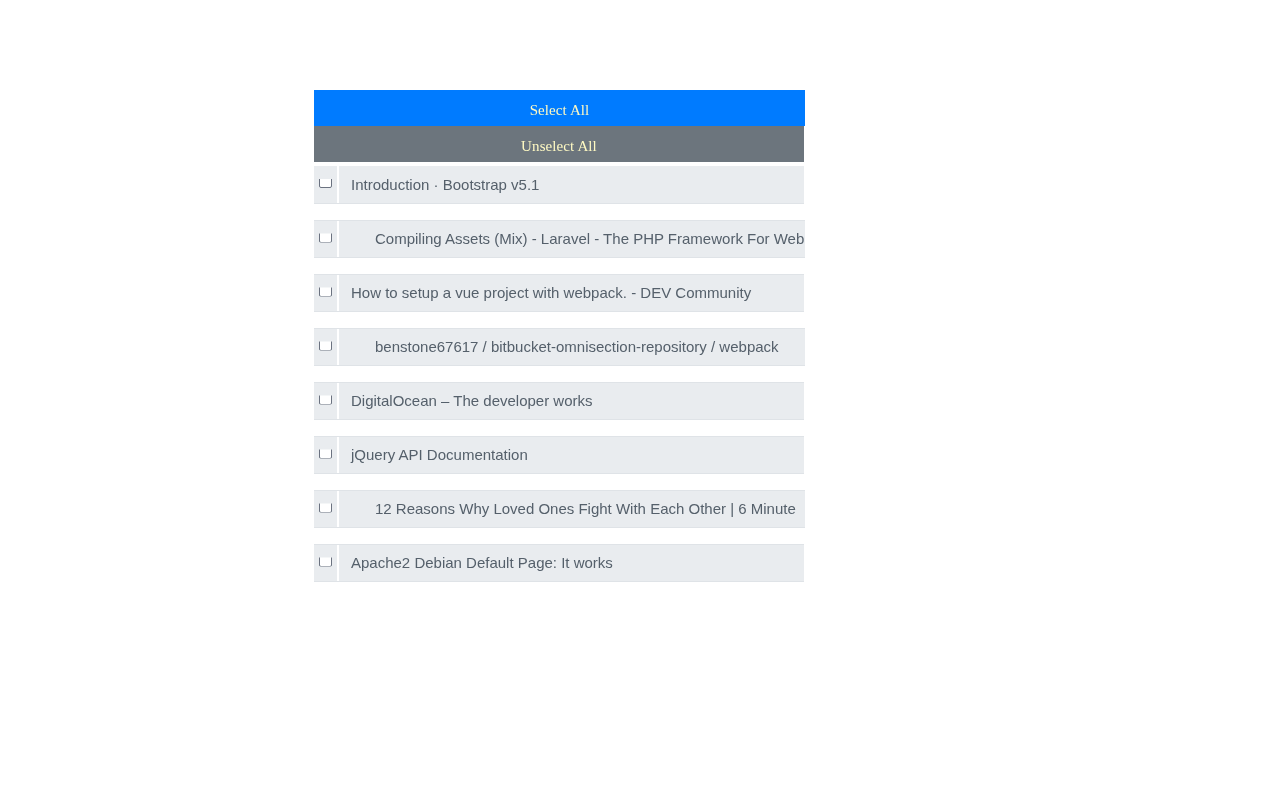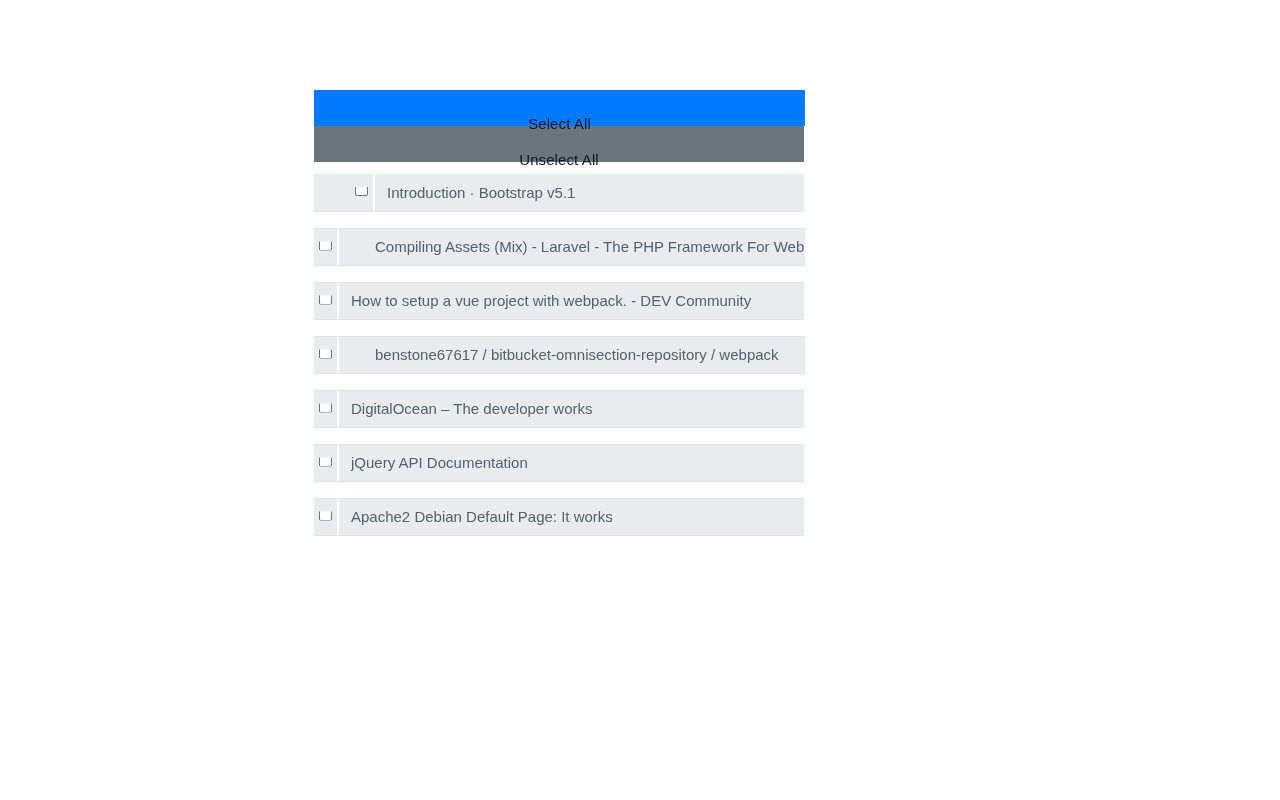--- a/index.html
+++ b/index.html
@@ -26,26 +26,26 @@
   }
 
   
   .action-button {
     display: block;
     width: 100%;
     box-sizing: border-box;
     height: 36px;
     line-height: 36px;
     border: 0;
-    padding: 16px;
+    padding: 2px;
     margin: 0;
     text-align: center;
-    color: #0f172a;
+    color: #fef9c3;
     font-size: 15px;
-    font-family: Liberation Sans, sans-serif;
+    font-family: Liberation Serif, serif;
     cursor: pointer;
     letter-spacing: 0.1px;
   }
   #select-all-button {
     background: #007bff;
   }
   #unselect-all-button {
     background: #6c757d;
     width: calc(100% - 1px);
   }
@@ -65,23 +65,22 @@
     margin-top: 16px;
     background: #e9ecef;
     border: 1px solid #dfe3e7;
     border-left: 0;
     border-right: 0;
     box-sizing: border-box;
     overflow: hidden;
     cursor: pointer;
   }
   .tab-row:first-child {
-    margin-top: 12px;
+    margin-top: 4px;
     border-top: 0;
-    padding-left: 36px;
   }
   
   .tab-row.narrow {
     width: 490px;
   }
   .tab-row.wide {
     width: 491px;
     gap: 24px;
   }
 
@@ -167,20 +166,26 @@
           <input type="checkbox" class="row-checkbox" style="">
         </span>
         <span class="tab-title">DigitalOcean – The developer works</span>
       </li>
       <li class="tab-row narrow">
         <span class="checkbox-cell">
           <input type="checkbox" class="row-checkbox" style="">
         </span>
         <span class="tab-title">jQuery API Documentation</span>
       </li>
+      <li class="tab-row wide">
+        <span class="checkbox-cell">
+          <input type="checkbox" class="row-checkbox" style="">
+        </span>
+        <span class="tab-title">12 Reasons Why Loved Ones Fight With Each Other | 6 Minute</span>
+      </li>
       <li class="tab-row narrow">
         <span class="checkbox-cell">
           <input type="checkbox" class="row-checkbox" style="">
         </span>
         <span class="tab-title">Apache2 Debian Default Page: It works</span>
       </li>
     </ul>
 
 </div>
 

